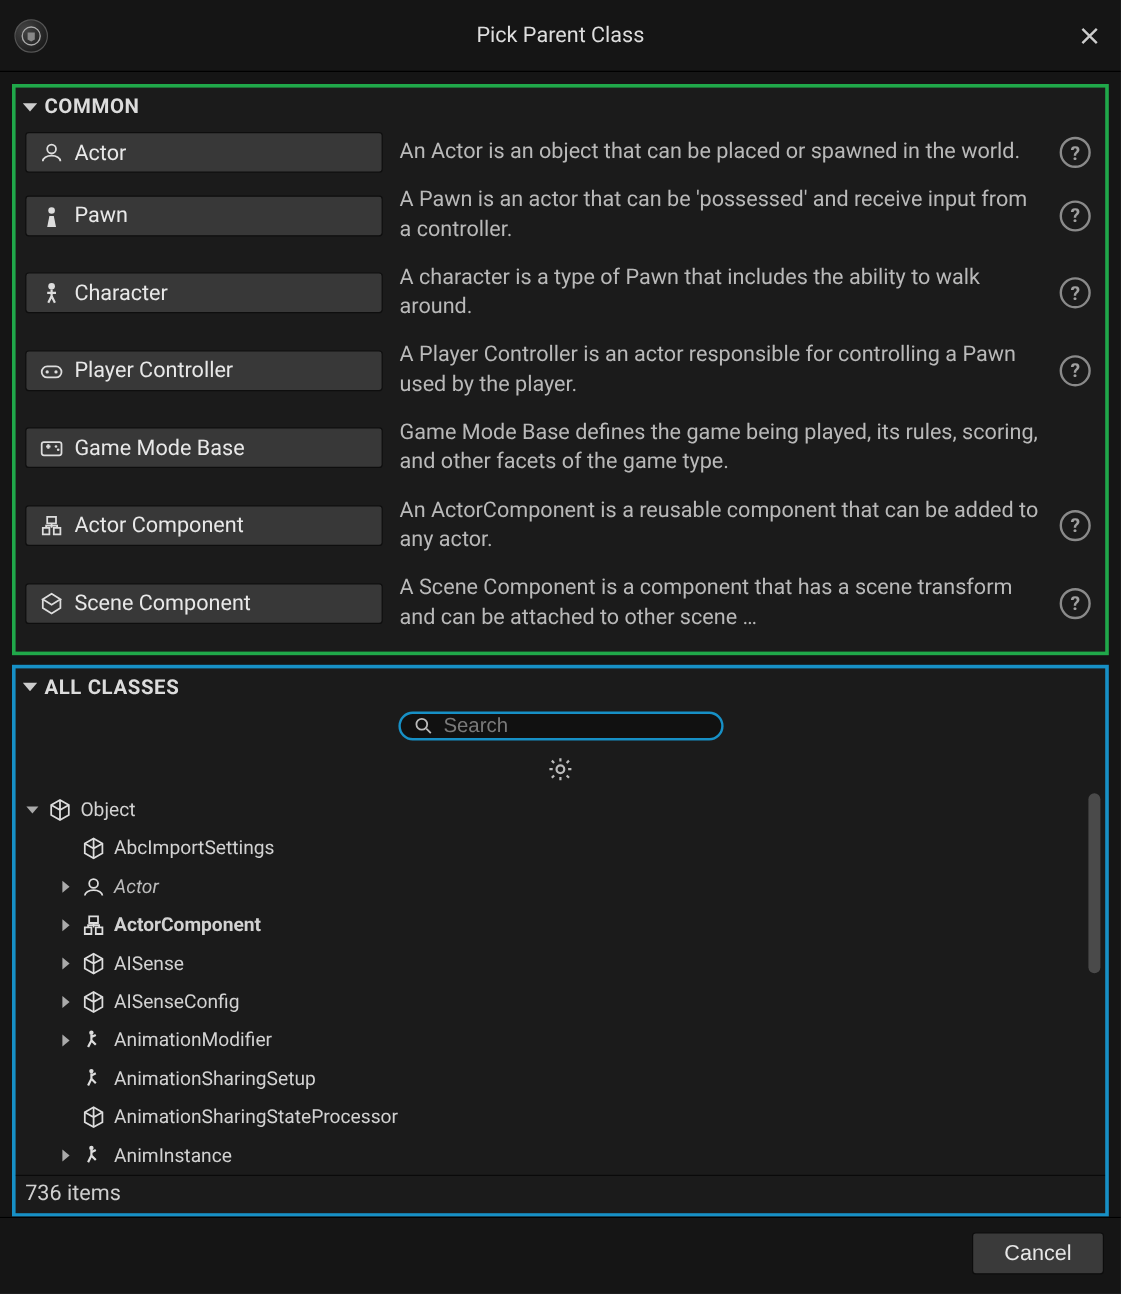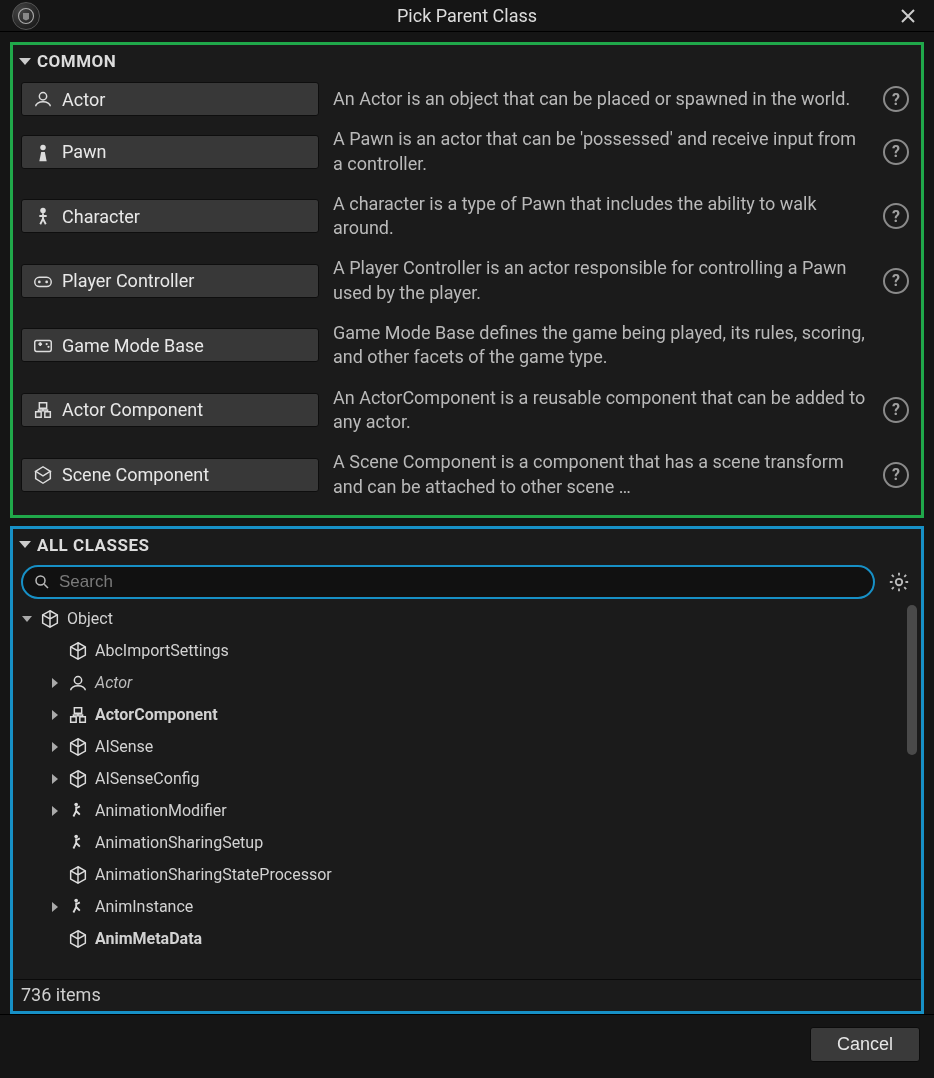--- a/index.html
+++ b/index.html
@@ -8,21 +8,21 @@
   font-family: "Segoe UI", Roboto, Arial, sans-serif;
   color: #c0c0c0;
   width: 934px;
   height: 1078px;
   overflow: hidden;
   display: flex;
   flex-direction: column;
 }
 .titlebar {
   background: #151515;
-  height: 32px;
+  height: 60px;
   display: flex;
   align-items: center;
   padding: 0 12px;
   position: relative;
   border-bottom: 1px solid #000;
 }
 .ue-logo {
   width: 28px; height: 28px;
   border-radius: 50%;
   background: radial-gradient(circle at 30% 30%, #444, #111);
@@ -131,20 +131,21 @@
   font-weight: 700;
   cursor: pointer;
   margin-right: 4px;
 }
 
 .search-row {
   display: flex;
   align-items: center;
   gap: 10px;
   padding: 4px 8px;
+  flex-direction: column;
 }
 .search-box {
   flex: 1;
   height: 34px;
   background: #111;
   border: 2px solid #1790c6;
   border-radius: 17px;
   display: flex;
   align-items: center;
   padding: 0 10px;

